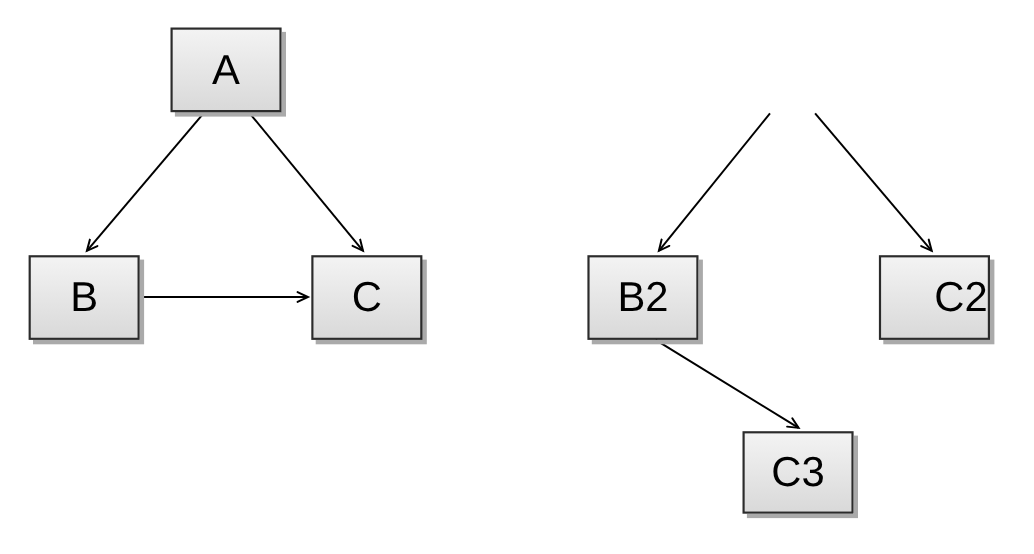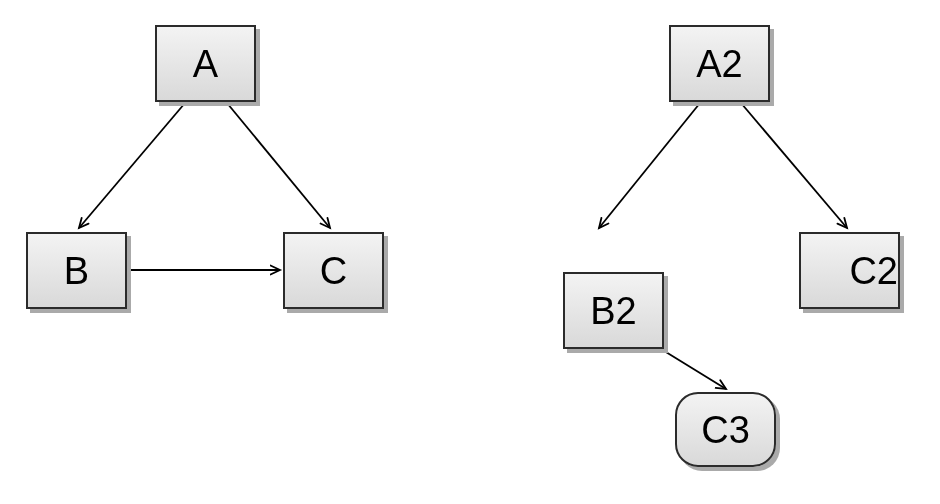--- a/index.html
+++ b/index.html
@@ -53,23 +53,23 @@
     font-size: 38px;
     color: var(--label-color);
     line-height: 1;
     letter-spacing: 0;
     user-select: none;
   }
   .node-a  { left: 155px; top: 25px;  }
   .node-b  { left: 26px;  top: 232px; }
   .node-c  { left: 283px; top: 232px; }
   .node-a2 { left: 669px; top: 25px;  }
-  .node-b2 { left: 563px; top: 232px; margin-top: 40px; }
+  .node-b2 { left: 534px; top: 232px; }
   .node-c2 { left: 799px; top: 232px; justify-content: flex-end; }
-  .node-c3 { left: 675px; top: 392px; height: 75px; border-radius: 23px; }
+  .node-c3 { left: 675px; top: 392px; height: 75px; }
 </style>
 </head>
 <body>
 
 <div class="canvas">
 
   <svg class="edges-layer" width="940" height="504" viewBox="0 0 940 504" xmlns="http://www.w3.org/2000/svg">
     <defs>
       <marker id="arrowhead" markerUnits="userSpaceOnUse" markerWidth="14" markerHeight="14" refX="10.5" refY="6" orient="auto">
         <path class="arrowhead-path" d="M1,1.5 L10.5,6 L1,10.5"></path>
@@ -88,23 +88,20 @@
   <div class="node node-a">
     <span class="node-label">A</span>
   </div>
   <div class="node node-b">
     <span class="node-label">B</span>
   </div>
   <div class="node node-c">
     <span class="node-label">C</span>
   </div>
 
-  <div class="node node-a2">
-    <span class="node-label">A2</span>
-  </div>
   <div class="node node-b2">
     <span class="node-label">B2</span>
   </div>
   <div class="node node-c2">
     <span class="node-label">C2</span>
   </div>
   <div class="node node-c3">
     <span class="node-label">C3</span>
   </div>
 

